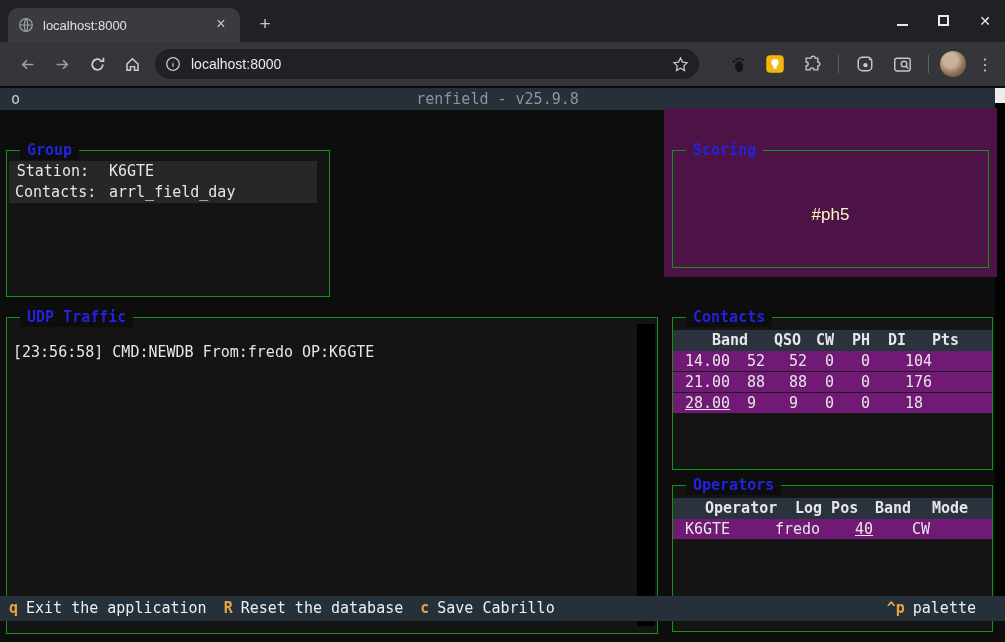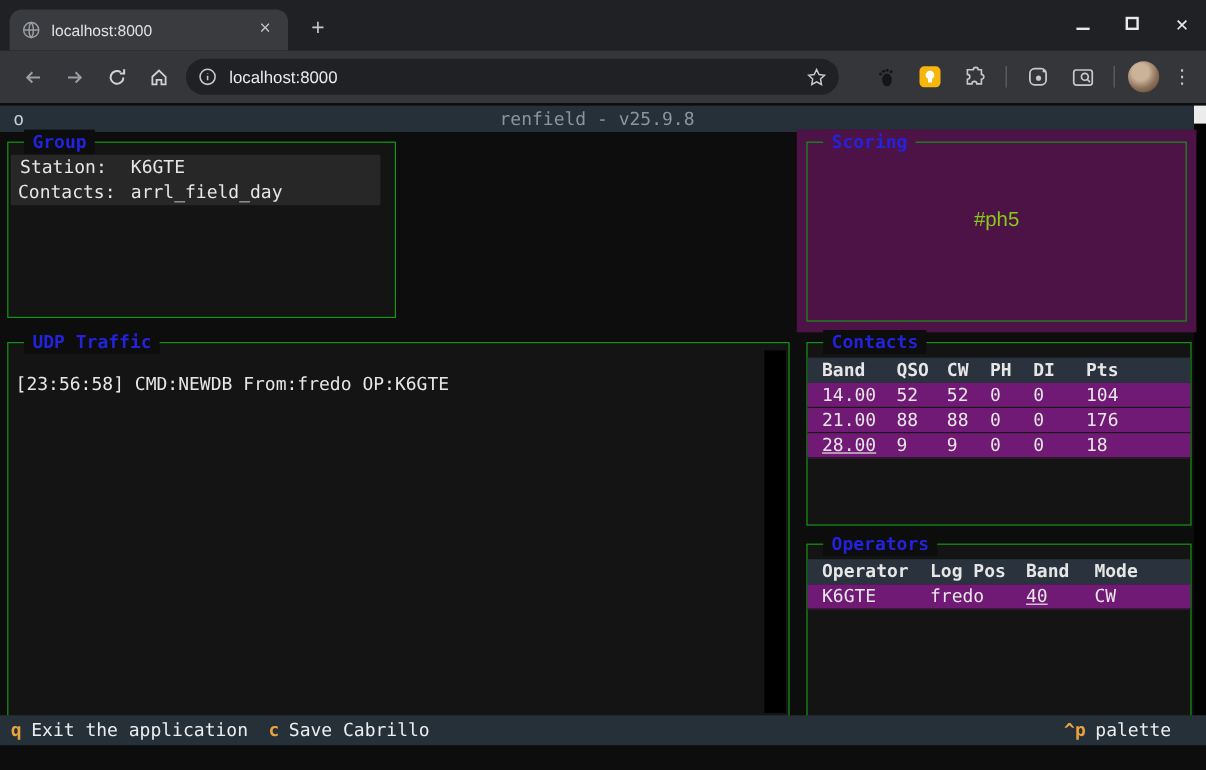--- a/index.html
+++ b/index.html
@@ -36,49 +36,49 @@
 
   
   .page { position:absolute; top:86px; left:0; width:1005px; height:556px; background:#0d0d0d;
           font-family:"DejaVu Sans Mono", monospace; font-size:15px; color:#e6e6e6; }
   .tui-header { position:absolute; top:2px; left:0; width:995px; height:22px; background:var(--bar);
                 color:#8a95a1; text-align:center; line-height:22px; }
   .tui-header .palette-o { position:absolute; left:11px; top:0; color:#c6ced6; }
   .page-scrollbar { position:absolute; top:2px; right:0; width:10px; height:524px; background:#030303; }
   .page-scrollbar .thumb { width:10px; height:15px; background:#ececec; }
 
-  .panel { position:absolute; border:1px solid var(--green); background:#141414; }
+  .panel { position:absolute; border:1px solid var(--green); background:#141414;margin-top:32px; }
   .ptitle { position:absolute; top:-11px; left:13px; padding:0 7px; color:var(--blue);
             font-weight:bold; background:#0d0d0d; line-height:20px; }
   .panel-group    { left:6px;   top:32px;  width:324px; height:147px; }
   .panel-network  { left:338px; top:32px;  width:324px; height:147px; }
   .kvwrap { margin-top:10px; }
   .kvrow { background:#272727; margin:0 12px 0 2px; padding:0 0 0 6px; line-height:21px; display:flex; }
   .kvlabel { display:inline-block; text-align:right; }
   [data-kv="group"]   .kvlabel { width:74px; }
   [data-kv="network"] .kvlabel { width:92px; }
   .kvvalue { margin-left:20px; white-space:pre; }
 
   .scoring-block { position:absolute; left:664px; top:22px; width:333px; height:169px; background:var(--purple); }
   .panel-scoring { position:absolute; left:8px; top:10px; right:8px; bottom:9px;
                    border:1px solid var(--green); background:transparent; }
   .panel-scoring .ptitle { background:var(--purple); }
   .scoring-value { position:absolute; left:0; right:0; top:54px; text-align:center;
-                   font-family:"Liberation Sans", sans-serif; font-size:17px; color:#84cc16; }
+                   font-family:"Liberation Sans", sans-serif; font-size:17px; color:#fef9c3; }
 
   .panel-udp { left:6px; top:199px; width:652px; height:317px; }
   .udp-lines { margin:24px 28px 0 6px; line-height:20px; white-space:pre; }
   .udp-scrollbar { position:absolute; top:6px; right:2px; width:18px; bottom:7px; background:#000; }
 
   .panel-contacts  { left:672px; top:199px; width:321px; height:153px; }
   .panel-operators { left:672px; top:367px; width:321px; height:147px; }
   .ttable { margin-top:12px; }
   .trow { display:flex; padding-left:12px; }
   .trow span { display:inline-block; white-space:pre; }
-  .thead { background:#2a333d; font-weight:bold; line-height:21px; }
+  .thead { background:#2a333d; font-weight:bold; line-height:21px;justify-content:flex-end; }
   .tdata { background:#701a75; line-height:20px; border-bottom:1px solid #1a1a1a; }
 
   .tui-footer { position:absolute; left:0; top:510px; width:1005px; height:25px; background:var(--bar);
                 line-height:25px; display:flex; padding-left:9px; }
   .fitem { margin-right:17px; white-space:pre; }
   .fkey { color:var(--orange); font-weight:bold; }
   .flabel { color:#eceff1; margin-left:8px; }
   .fpalette { position:absolute; right:12px; top:0; white-space:pre; }
 </style>
 </head>
@@ -274,17 +274,18 @@
           <span style="width: 90px;">K6GTE</span>
           <span style="width: 80px;">fredo</span>
           <span style="width: 57px; text-decoration: underline;">40</span>
           <span style="width: 60px;">CW</span>
         </div>
       </div>
   </div>
 
   <div class="tui-footer">
     <span class="fitem"><span class="fkey">q</span><span class="flabel">Exit the application</span></span>
+      <span class="fitem"><span class="fkey">R</span><span class="flabel">Reset the database</span></span>
       <span class="fitem"><span class="fkey">c</span><span class="flabel">Save Cabrillo</span></span>
       <span class="fitem fpalette"><span class="fkey">^p</span><span class="flabel">palette</span></span>
   </div>
 
 </div>
 
 </body></html>

